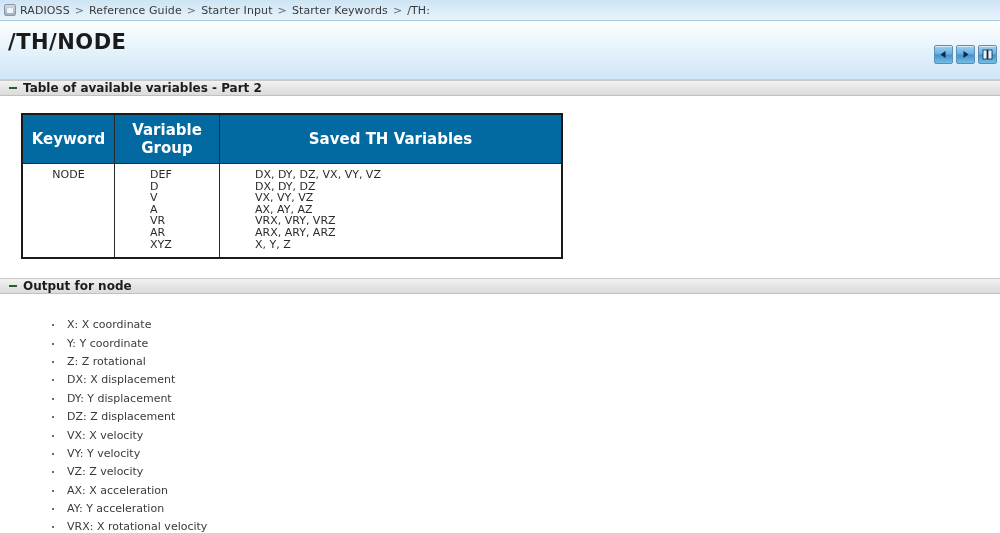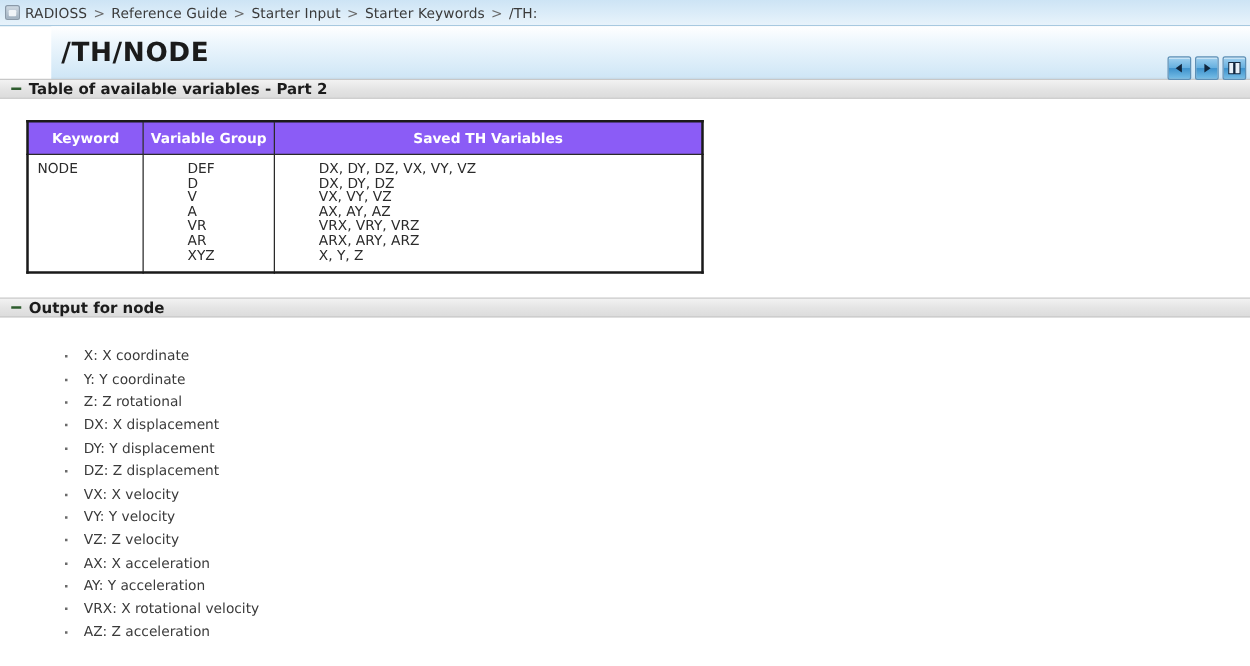--- a/index.html
+++ b/index.html
@@ -60,26 +60,25 @@
     color: #6a6a6a;
     padding: 0 1px;
   }
   .bc-link {
     color: #3a3a3a;
     text-decoration: none;
   }
 
   
   .title-header {
-    height: 42px;
+    height: 59px;
     background: linear-gradient(to bottom, #ffffff 0%, #eef7fd 30%, #cfe6f6 100%);
     border-bottom: 1px solid #b9d4e6;
     position: relative;
     box-sizing: border-box;
-    margin-left: 41px;
   }
   .page-title {
     position: absolute;
     left: 8px;
     top: 9px;
     font-size: 21px;
     font-weight: bold;
     color: #1b1b1b;
     letter-spacing: 0.5px;
     font-family: "DejaVu Sans", "Liberation Sans", sans-serif;
@@ -144,39 +143,39 @@
   .table-wrap {
     padding: 17px 0 0 21px;
   }
   table.vars {
     border-collapse: collapse;
     border: 2px solid #1a1a1a;
     table-layout: fixed;
     width: 514px;
   }
   table.vars th {
-    background: #8b5cf6;
+    background: #0369a1;
     color: #ffffff;
-    font-size: 11px;
+    font-size: 15px;
     font-weight: bold;
     text-align: center;
     padding: 6px 4px;
     border: 1px solid #2a2a2a;
     font-family: "DejaVu Sans", "Liberation Sans", sans-serif;
   }
   table.vars td {
     background: #ffffff;
     color: #2b2b2b;
     font-size: 11px;
     vertical-align: top;
     padding: 5px 7px 7px 7px;
     border: 1px solid #2a2a2a;
     line-height: 11.6px;
   }
-  .col-keyword { width: 83px; }
+  .col-keyword { width: 83px; text-align: center; }
   .col-group   { width: 96px; }
   .col-saved   { width: 333px; }
   .stack div { white-space: nowrap; margin-left: 28px; }
 
   
   .list-wrap {
     padding: 22px 0 0 0;
   }
   ul.outlist {
     list-style: none;

